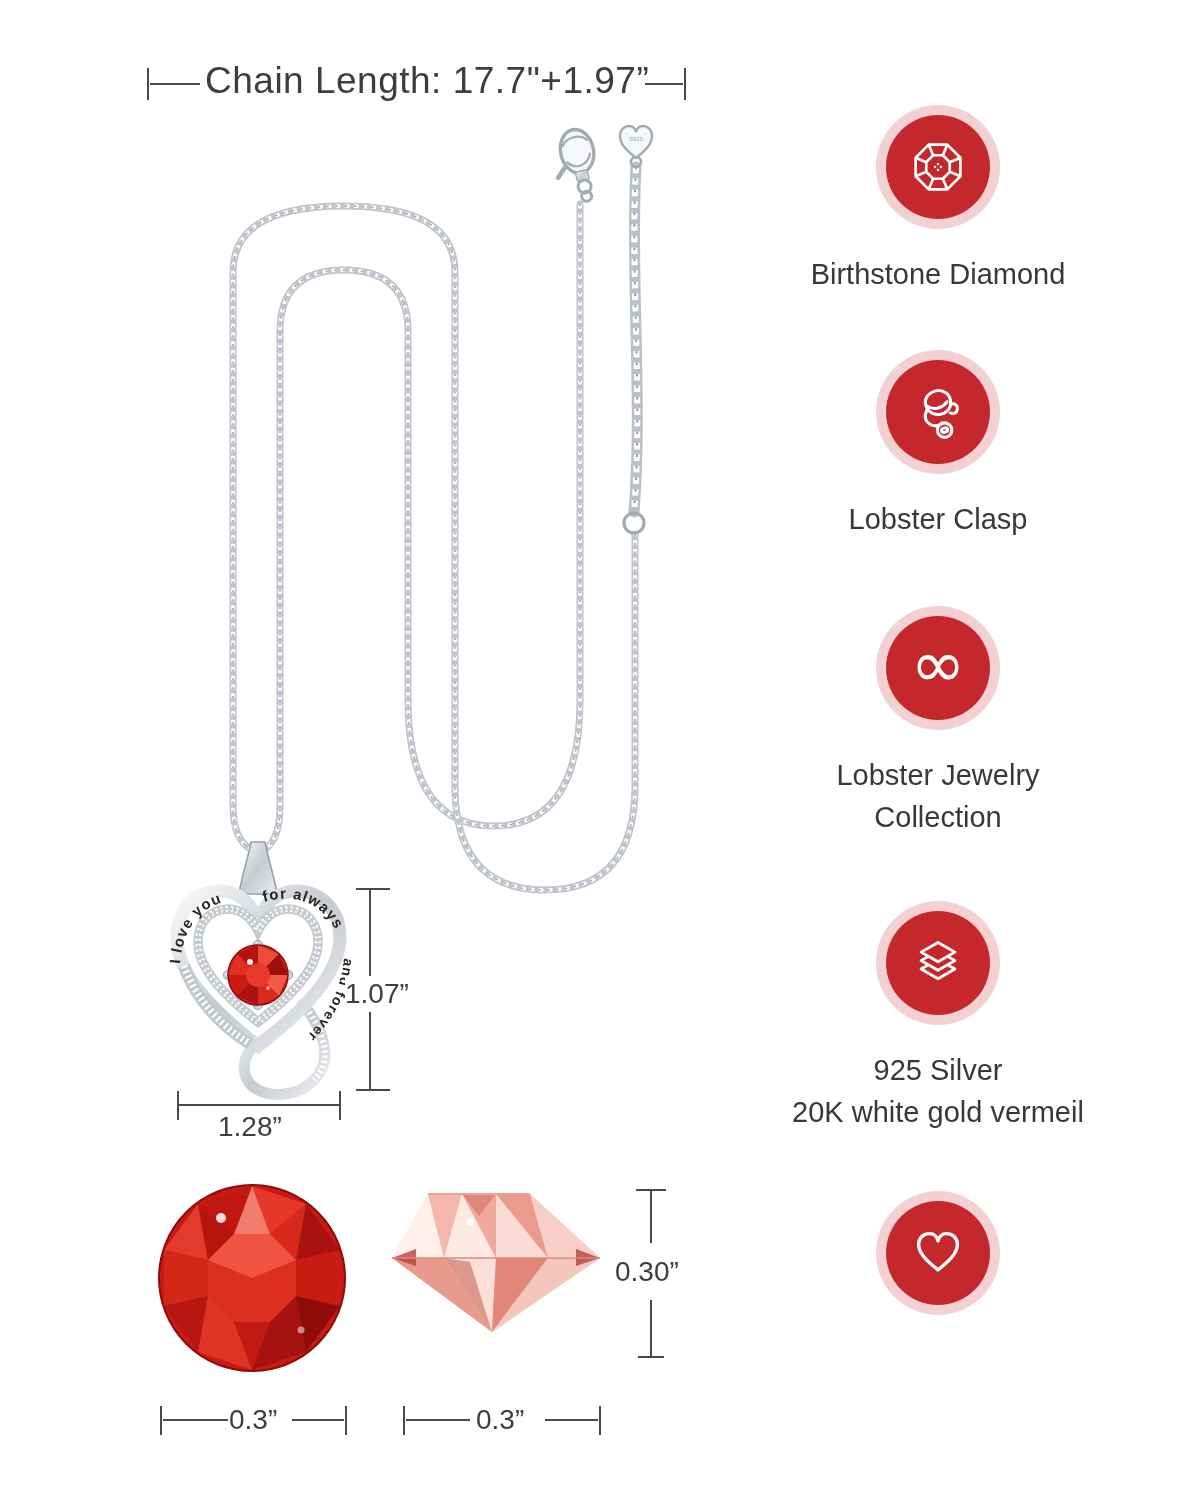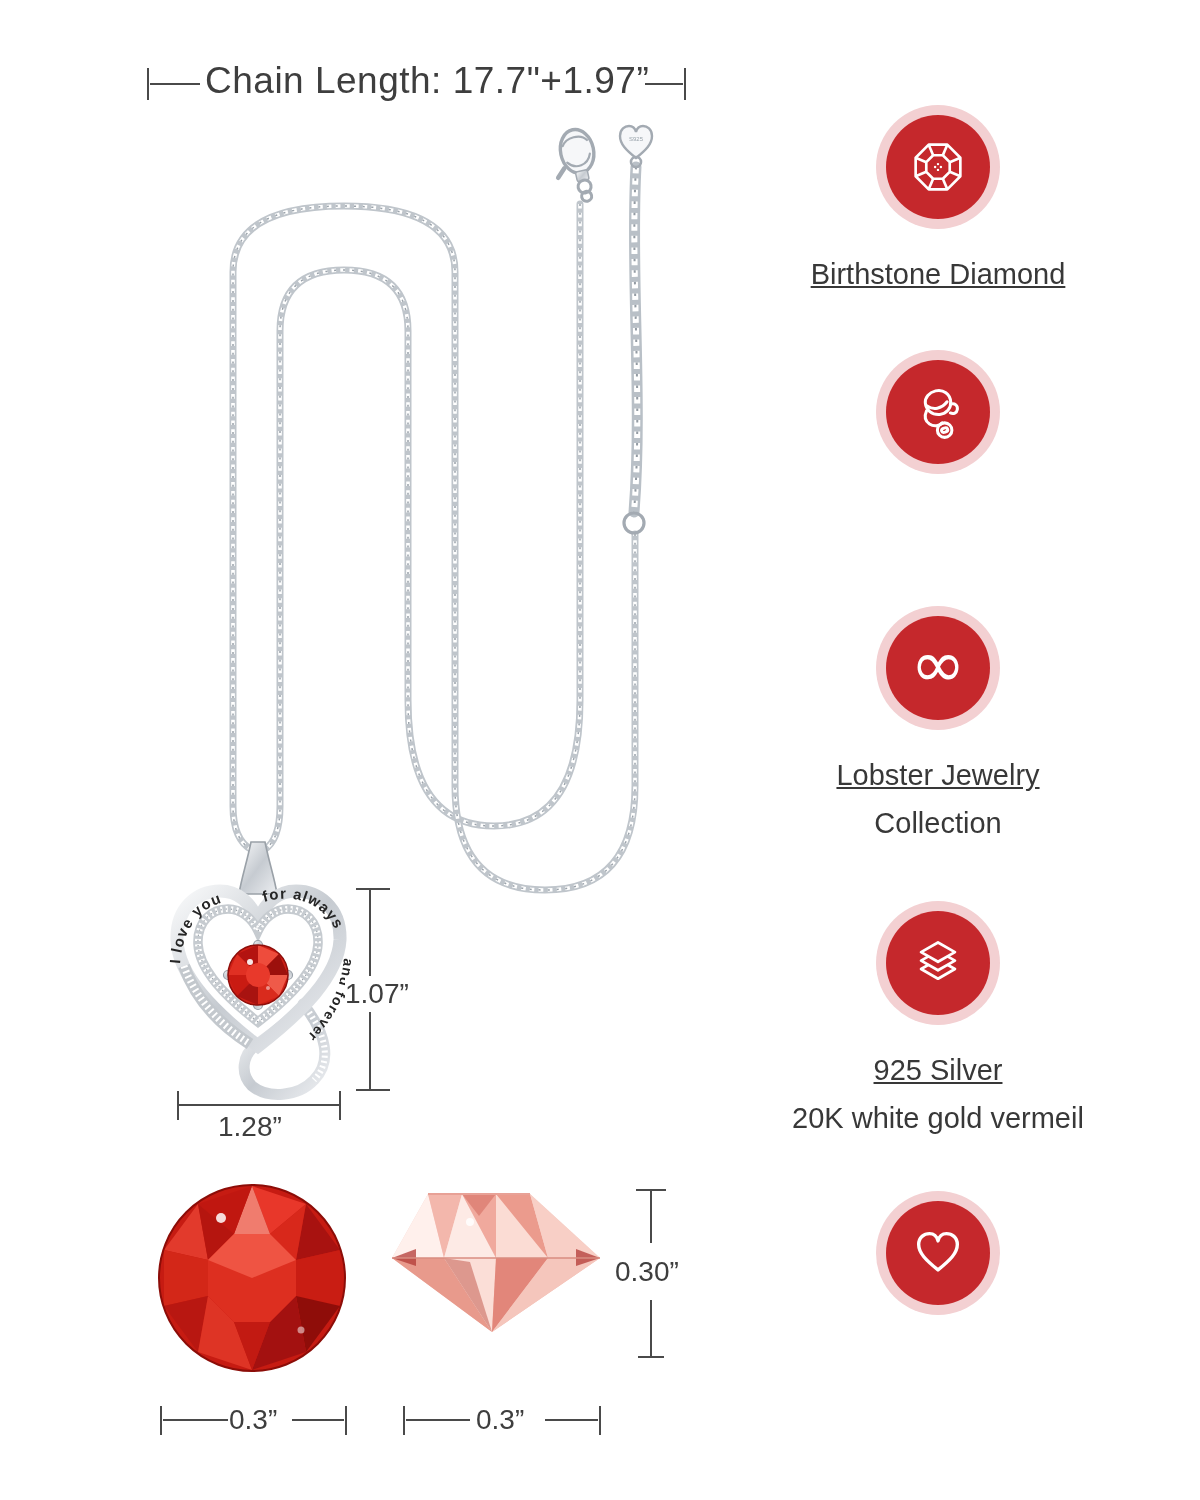--- a/index.html
+++ b/index.html
@@ -30,22 +30,22 @@
 
   .engrave{font-family:"Liberation Sans","DejaVu Sans",sans-serif;font-weight:bold;
     fill:#262626;letter-spacing:1.1px;}
 
   
   .feature{position:absolute;left:738px;width:400px;display:flex;flex-direction:column;align-items:center;}
   .halo{width:124px;height:124px;border-radius:50%;background:#f3d0d2;
     display:flex;align-items:center;justify-content:center;}
   .circle{width:104px;height:104px;border-radius:50%;background:#c5282c;
     display:flex;align-items:center;justify-content:center;}
-  .flabel{font-size:29px;line-height:42px;color:#383838;text-align:center;margin-top:6px;}
-  .flabel.first{margin-top:24px;text-decoration:underline;}
+  .flabel{font-size:29px;line-height:42px;color:#383838;text-align:center;margin-top:0;}
+  .flabel.first{margin-top:24px;}
   .glyph{display:block;}
   .inf-glyph{font-family:"DejaVu Sans",sans-serif;font-size:66px;color:#ffffff;
     line-height:104px;display:block;margin-top:-6px;}
   .layers-fill{fill:#c5282c;}
 </style>
 </head>
 <body>
 
 <div id="stage">
 
@@ -239,20 +239,21 @@
           <path d="M 22,6.5 C 28.5,5 34,9 34.5,15.5 C 35,21 31,25.5 25.5,26 C 19,26.5 14,22.5 13.5,16.5 C 13.2,12 16.5,7.8 22,6.5 Z"></path>
           <path d="M 15,19 C 20,22.5 27,21.5 31.5,15.5"></path>
           <path d="M 14.5,23 C 12.5,27.5 13.5,31.5 17,34 C 20.5,36.3 25,35.8 27.5,33"></path>
           <path d="M 34.5,17.5 C 38,16.5 40.5,18.5 40,22 C 39.6,24.8 36.8,26 34.2,24.8"></path>
           <circle cx="29.5" cy="39" r="6"></circle>
           <ellipse cx="29.5" cy="39" rx="2.6" ry="1.7" transform="rotate(-18 29.5 39)"></ellipse>
         </g>
       </svg>
     </div>
       </div>
+    <div class="flabel first">Lobster Clasp</div>
     <div class="flabel"></div>
   </div>
 
   <div class="feature" style="top:606px">
     <div class="halo">
         <div class="circle">
       <span class="inf-glyph">∞</span>
     </div>
       </div>
     <div class="flabel first">Lobster Jewelry</div>

